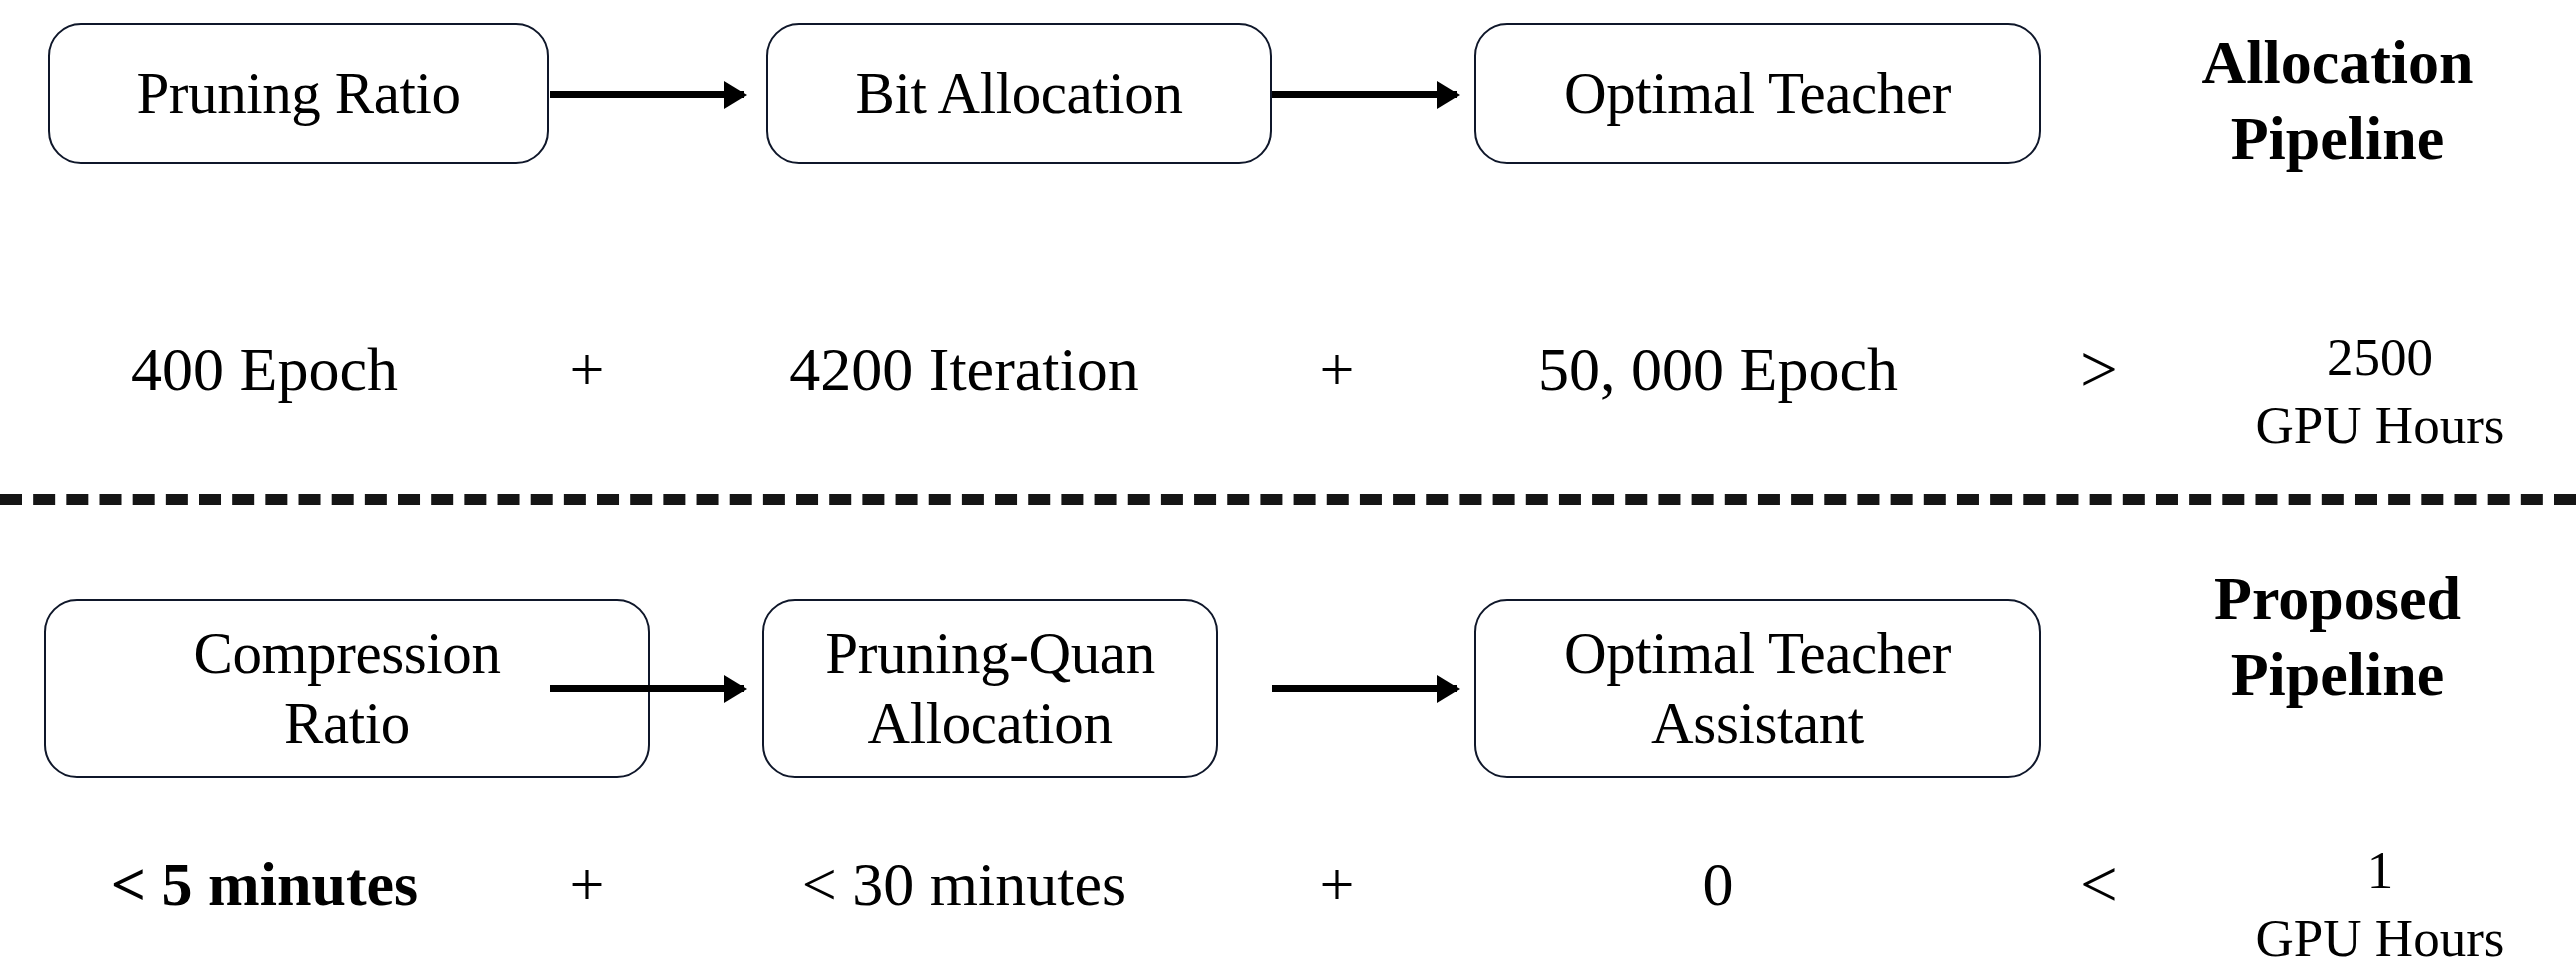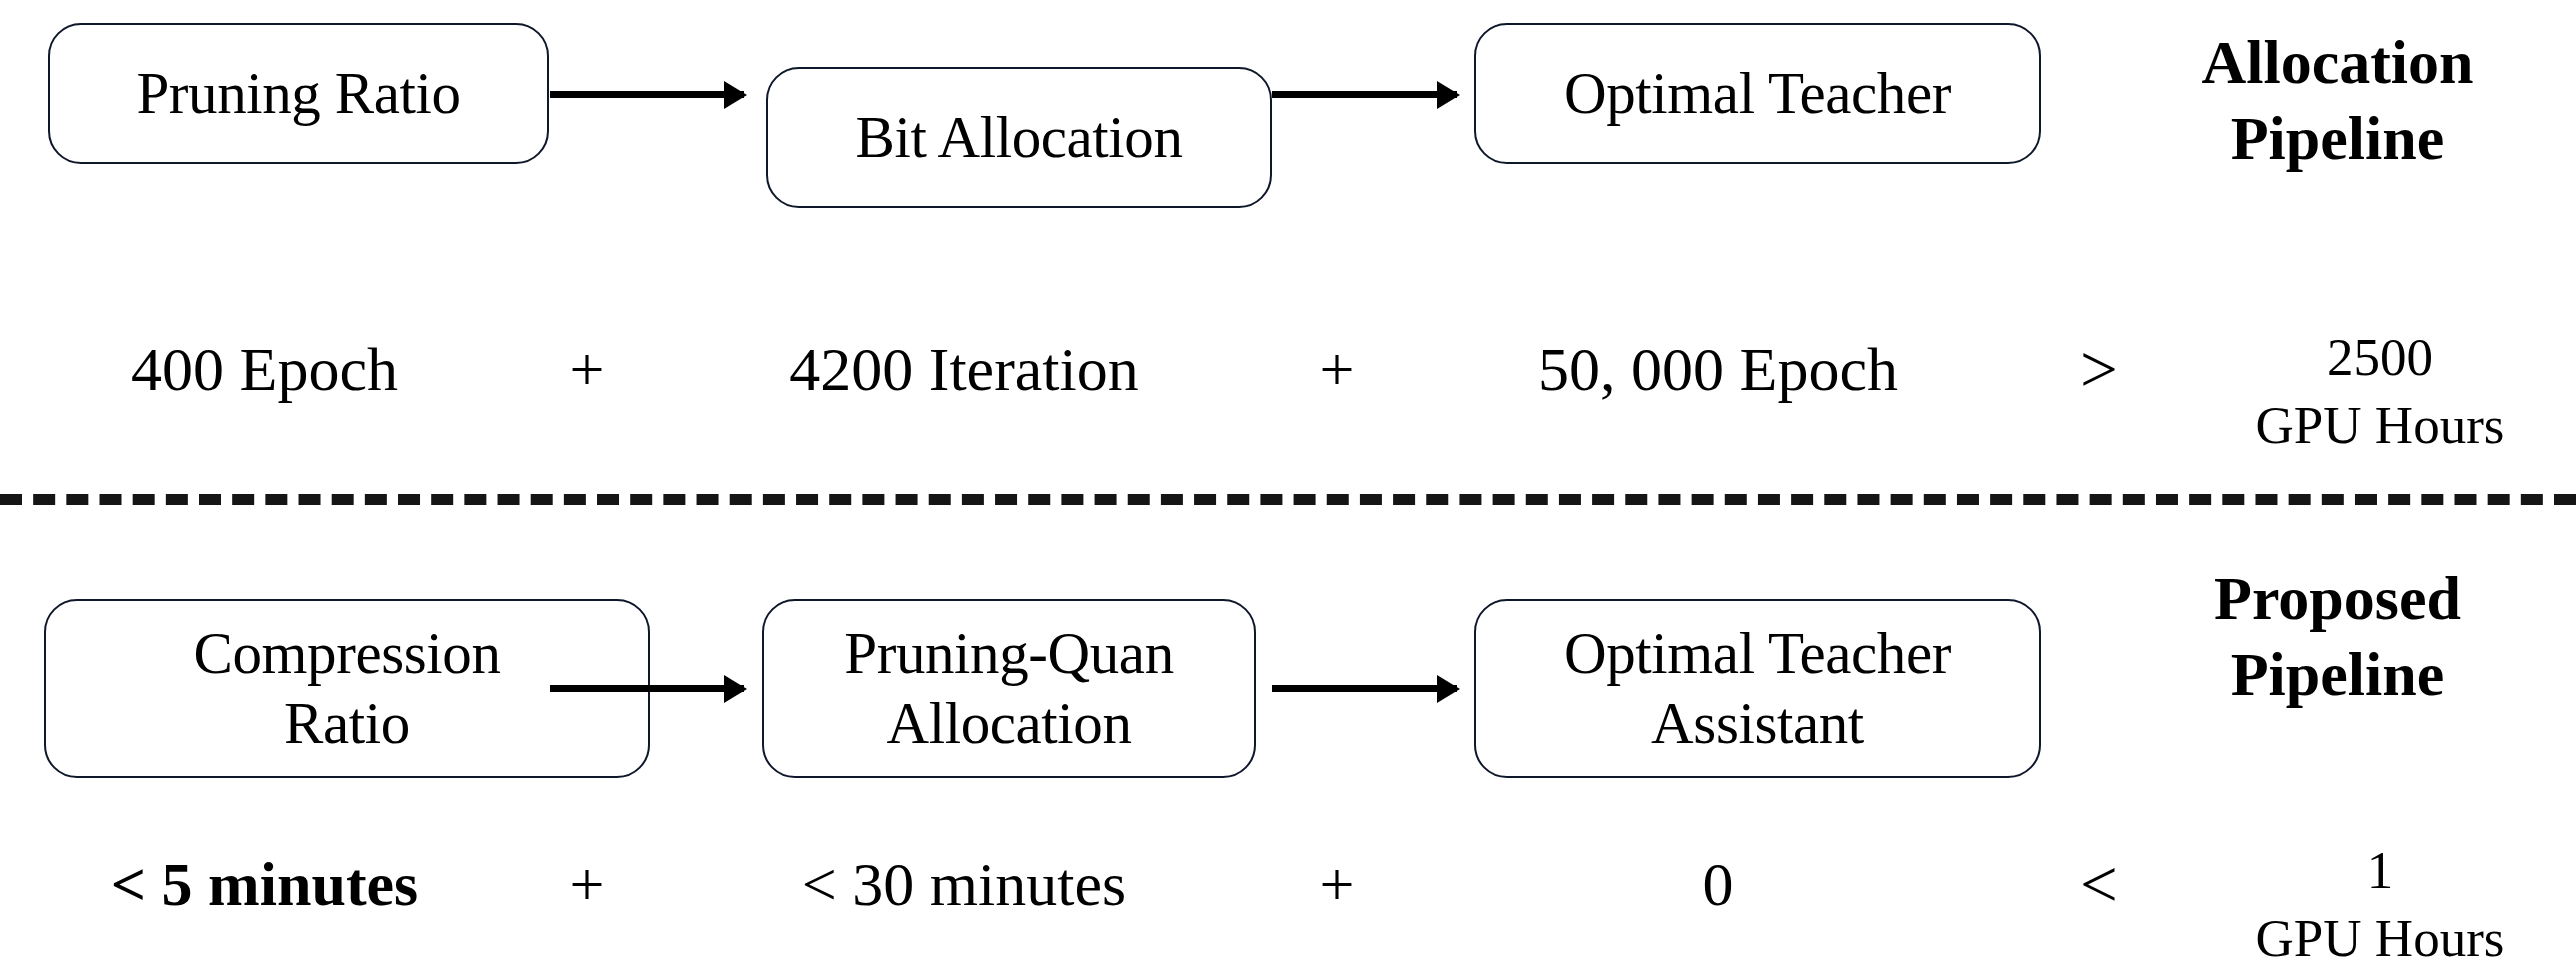--- a/index.html
+++ b/index.html
@@ -115,21 +115,21 @@
 <body>
 
 <div class="canvas">
 
   <div class="node" style="left:48px; top:23px; width:501px; height:141px;">
     <span class="node-label">Pruning Ratio</span>
   </div>
 
   <div class="arrow" style="left:550px; top:91px; width:194px;"></div>
 
-  <div class="node" style="left:766px; top:23px; width:506px; height:141px;margin-top:44px;">
+  <div class="node" style="left:766px; top:23px; width:506px; height:141px;">
     <span class="node-label">Bit Allocation</span>
   </div>
 
   <div class="arrow" style="left:1272px; top:91px; width:185px;"></div>
 
   <div class="node" style="left:1474px; top:23px; width:567px; height:141px;">
     <span class="node-label">Optimal Teacher</span>
   </div>
 
   <div class="pipeline-title" style="left:2099px; top:25px; width:477px;">Allocation
@@ -151,21 +151,21 @@
 
   <div class="divider" style="top:494px;"></div>
 
   <div class="node" style="left:44px; top:599px; width:606px; height:179px;">
     <span class="node-label">Compression
 Ratio</span>
   </div>
 
   <div class="arrow" style="left:550px; top:685px; width:194px;"></div>
 
-  <div class="node" style="left:762px; top:599px; width:494px; height:179px;align-items:center;">
+  <div class="node" style="left:762px; top:599px; width:456px; height:179px;align-items:center;">
     <span class="node-label">Pruning-Quan
 Allocation</span>
   </div>
 
   <div class="arrow" style="left:1272px; top:685px; width:185px;"></div>
 
   <div class="node" style="left:1474px; top:599px; width:567px; height:179px;">
     <span class="node-label">Optimal Teacher
 Assistant</span>
   </div>

